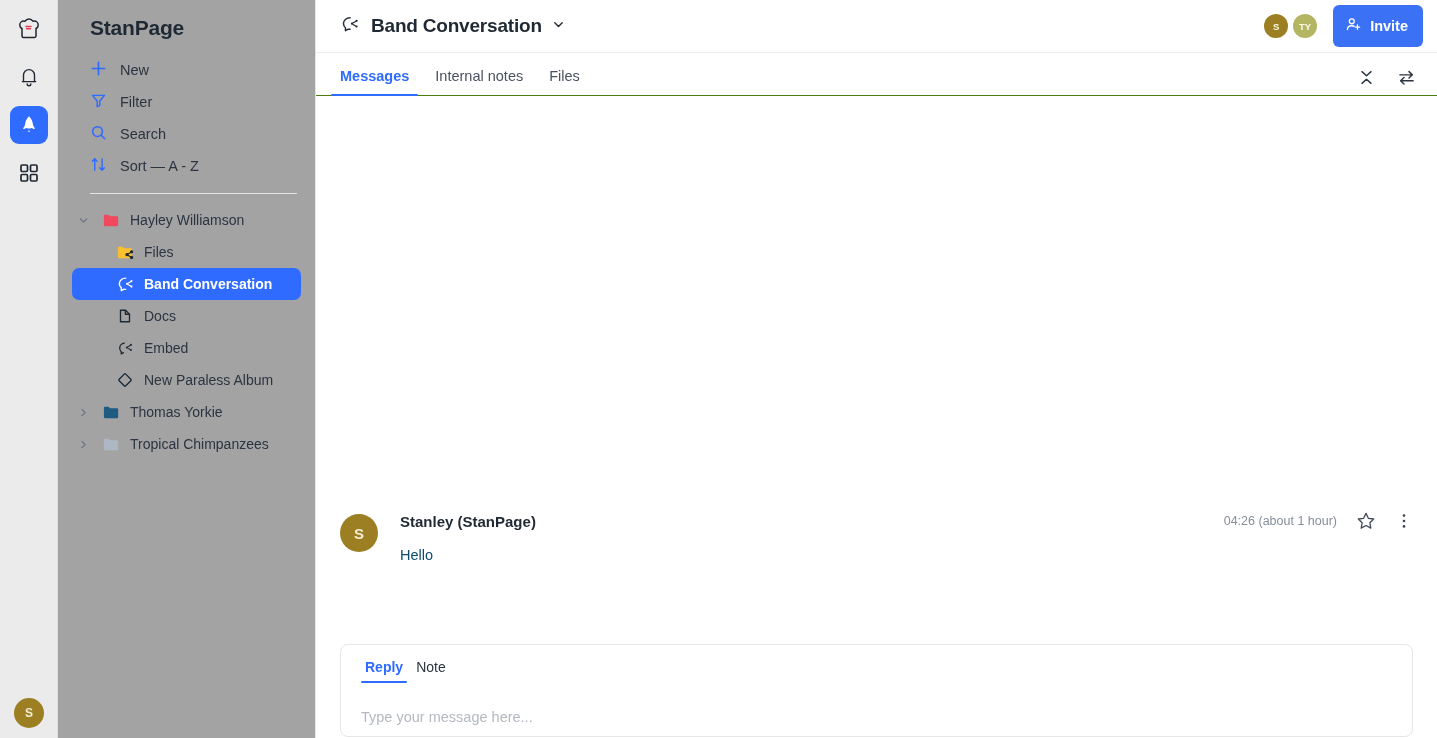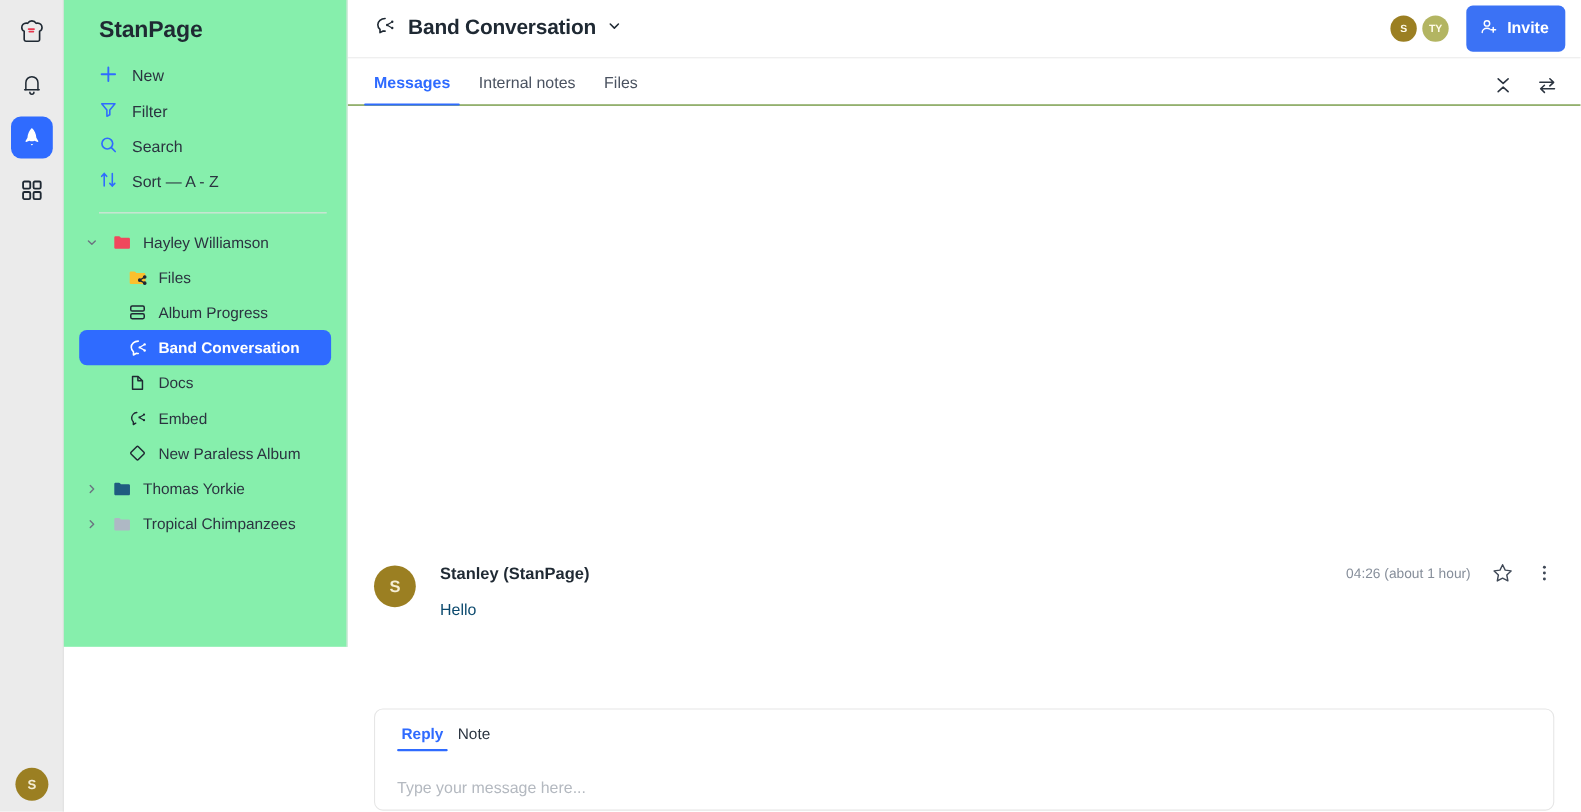--- a/index.html
+++ b/index.html
@@ -34,22 +34,22 @@
     position: absolute; left: 14px; bottom: 10px;
     width: 30px; height: 30px; border-radius: 50%;
     background: #9b7f22; color: #f3ecd2;
     display: flex; align-items: center; justify-content: center;
     font-size: 12px; font-weight: 600;
     cursor: pointer;
   }
 
   
   .sidebar {
-    width: 258px; flex: 0 0 258px; height: 588px;
-    background: #86efac;
+    width: 258px; flex: 0 0 258px; height: 738px;
+    background: #a3a3a3;
     border-right: 1px solid #e4e4e4;
     padding: 0 14px;
     position: relative;
   }
   .brand {
     font-size: 21px; font-weight: 700; color: #1f2933;
     padding: 16px 0 10px 18px;
     letter-spacing: -0.2px;
   }
   .actions { padding-top: 4px; }
@@ -283,30 +283,20 @@
               <circle cx="16.4" cy="9.3" r="1.15" fill="#1f2933"></circle>
               <circle cx="16.4" cy="15.2" r="1.15" fill="#1f2933"></circle>
               <circle cx="11.6" cy="12.3" r="1.15" fill="#1f2933"></circle>
               <path d="M12.6 11.6l2.9-1.7M12.6 13l2.9 1.7"></path>
             </g>
           </svg>
         </span>
         <span class="node-lbl">Files</span>
       </div>
 
-      <div class="node child">
-        <span class="twisty"></span>
-        <span class="node-icon">
-          <svg width="18" height="18" viewBox="0 0 20 20" fill="none">
-            <rect x="3.2" y="3.6" width="13.6" height="5" rx="1.4" stroke="#1f2933" stroke-width="1.5"></rect>
-            <rect x="3.2" y="11.4" width="13.6" height="5" rx="1.4" stroke="#1f2933" stroke-width="1.5"></rect>
-          </svg>
-        </span>
-        <span class="node-lbl">Album Progress</span>
-      </div>
 
       <div class="node child selected">
         <span class="twisty"></span>
         <span class="node-icon">
           <svg width="19" height="19" viewBox="0 0 20 20" fill="none">
             <path d="M10.2 3.3c-3.7 0-6.7 2.6-6.7 5.9 0 1.7.8 3.2 2.1 4.3v3l2.9-1.6c.5.1 1.1.2 1.7.2" stroke="#ffffff" stroke-width="1.5" stroke-linecap="round" stroke-linejoin="round"></path>
             <g fill="#ffffff">
               <circle cx="16.3" cy="6.4" r="1.15"></circle>
               <circle cx="16.3" cy="12.2" r="1.15"></circle>
               <circle cx="11.6" cy="9.3" r="1.15"></circle>

